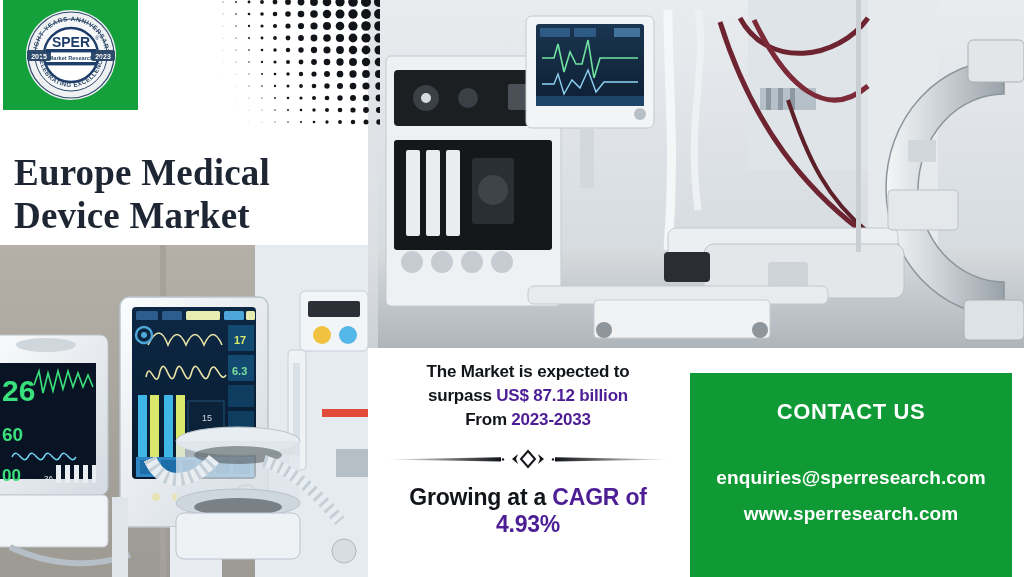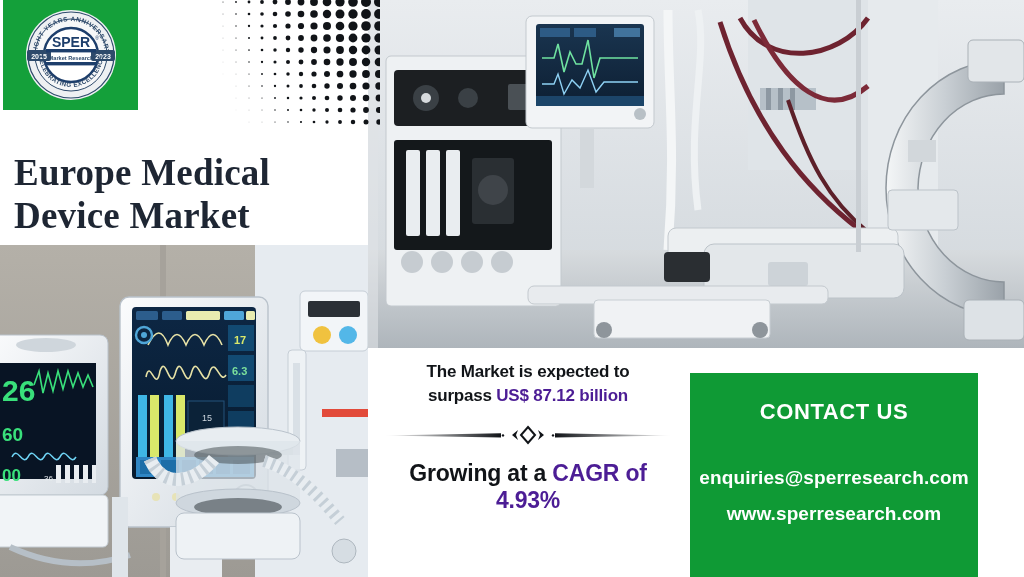--- a/index.html
+++ b/index.html
@@ -28,21 +28,21 @@
 
   
   .stats{position:absolute;left:378px;top:360px;width:300px;text-align:center;}
   .stat-line{color:#111418;font-weight:bold;font-size:17px;line-height:1.42;letter-spacing:-0.2px;}
   .green{color:#4c1d95;}
   .ornament{margin:16px auto 14px;width:290px;height:22px;}
   .ornament svg{display:block;}
   .cagr{color:#111418;font-weight:bold;font-size:23px;letter-spacing:-0.2px;}
 
   
-  .contact{position:absolute;left:690px;top:373px;width:288px;height:204px;background:#0f9a35;
+  .contact{position:absolute;left:690px;top:373px;width:322px;height:204px;background:#0f9a35;
            display:flex;flex-direction:column;align-items:center;justify-content:flex-start;padding-top:26px;box-sizing:border-box;}
   .contact-title{color:#ffffff;font-weight:bold;font-size:22px;letter-spacing:0.6px;}
   .contact-line{color:#ffffff;font-weight:bold;font-size:19px;letter-spacing:0.1px;}
   .c-sp1{height:28px;}
   .c-sp2{height:14px;}
 </style>
 </head>
 <body>
 
 <div id="poster">
@@ -429,20 +429,23 @@
       <circle cx="344" cy="306" r="12" fill="#d6dde3" stroke="#aeb7bf"></circle>
       <rect x="112" y="252" width="16" height="80" fill="#dfe5ea"></rect>
     </svg>
   </div>
 
   <div class="stats">
     <div class="stat-line">The Market is expected to</div>
     <div class="stat-line">
       <span>surpass </span><span class="green">US$ 87.12 billion</span>
     </div>
+    <div class="stat-line">
+      <span>From </span><span class="green">2023-2033</span>
+    </div>
 
     <div class="ornament">
       <svg width="290" height="22" viewBox="0 0 290 22" xmlns="http://www.w3.org/2000/svg">
         <defs>
           <linearGradient id="fadeL" x1="0" y1="0" x2="1" y2="0">
             <stop offset="0" stop-color="#111418" stop-opacity="0"></stop>
               <stop offset="1" stop-color="#111418" stop-opacity="1"></stop>
           </linearGradient>
           <linearGradient id="fadeR" x1="0" y1="0" x2="1" y2="0">
             <stop offset="0" stop-color="#111418" stop-opacity="1"></stop>

